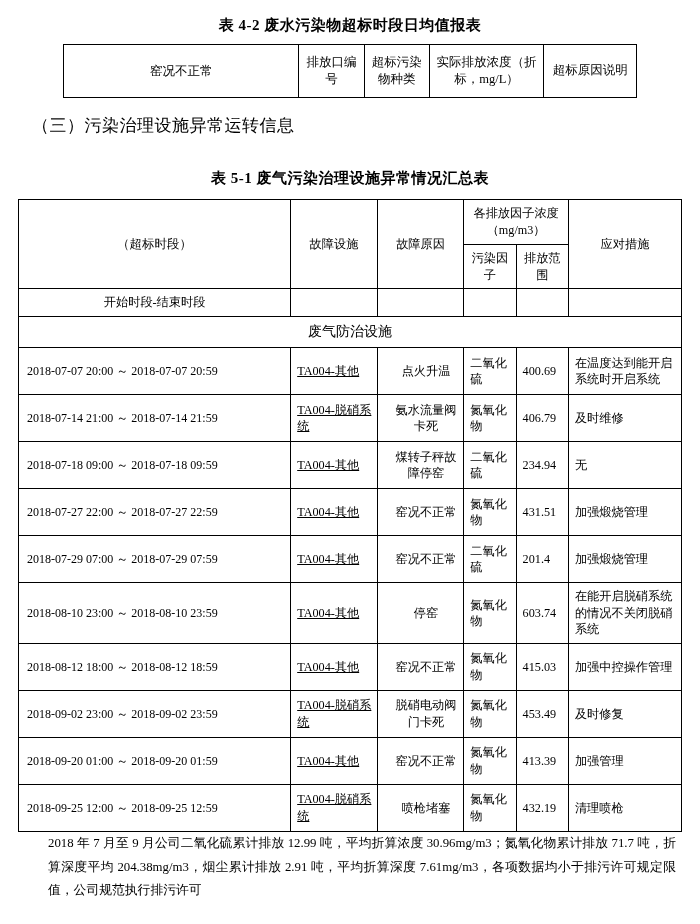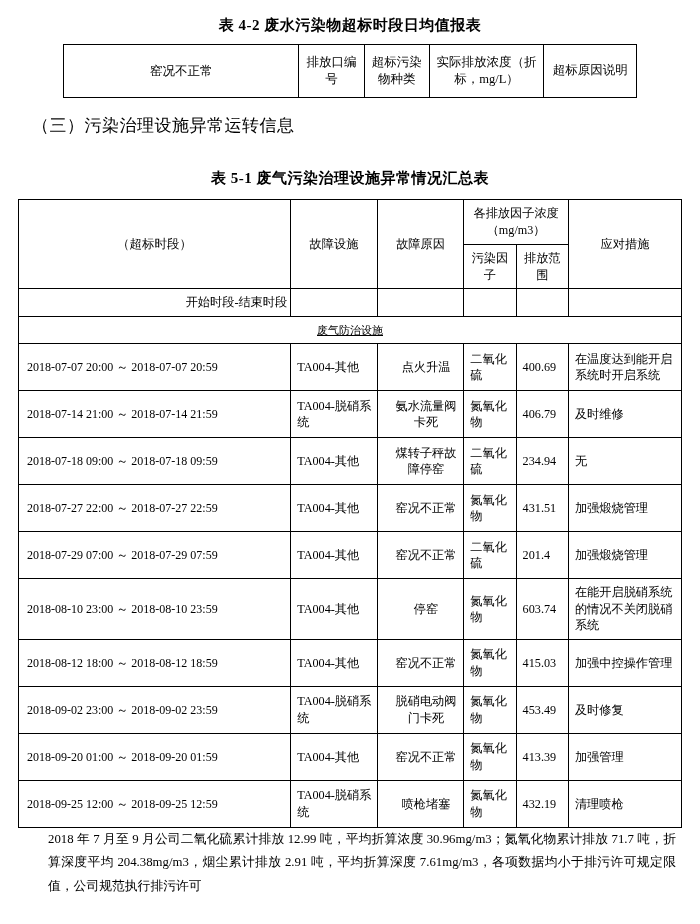--- a/index.html
+++ b/index.html
@@ -74,36 +74,35 @@
     width: 100%;
   }
   .t51 td {
     font-size: 12.2px;
     padding: 5px 3px;
   }
   .t51 .hdr-period {
     font-size: 12.5px;
   }
   .t51 td.left {
-    text-align: right;
+    text-align: center;
   }
   .t51 .col-period { width: 40%; }
   .t51 .col-fac { width: 12%; }
   .t51 .col-cause { width: 12%; }
   .t51 .col-factor { width: 11%; text-align: center; }
   .t51 .col-range { width: 9%; }
   .t51 .col-measure { width: 16%; }
   .t51 .subhead-row td {
     height: 32px;
   }
   .t51 .group-row td {
     text-align: center;
-    font-size: 11px;
+    font-size: 14px;
     padding: 6px 0;
-    text-decoration: underline;
   }
   .t51 .data-row td {
     height: 36px;
   }
   .t51 .period-cell {
     white-space: nowrap;
     font-size: 12px;
     padding-left: 8px;
     text-align: left;
   }
@@ -112,20 +111,21 @@
     padding-left: 6px;
     padding-right: 4px;
   }
   .t51 .cause-cell {
     text-align: center;
     padding-left: 14px;
   }
   .t51 .fac-cell {
     text-align: left;
     padding-left: 6px;
+    text-decoration: underline;
   }
   .t51 .factor-cell {
     text-align: left;
     padding-left: 6px;
   }
   .t51 .range-cell {
     text-align: left;
     padding-left: 6px;
   }
   .conclusion-heading {

